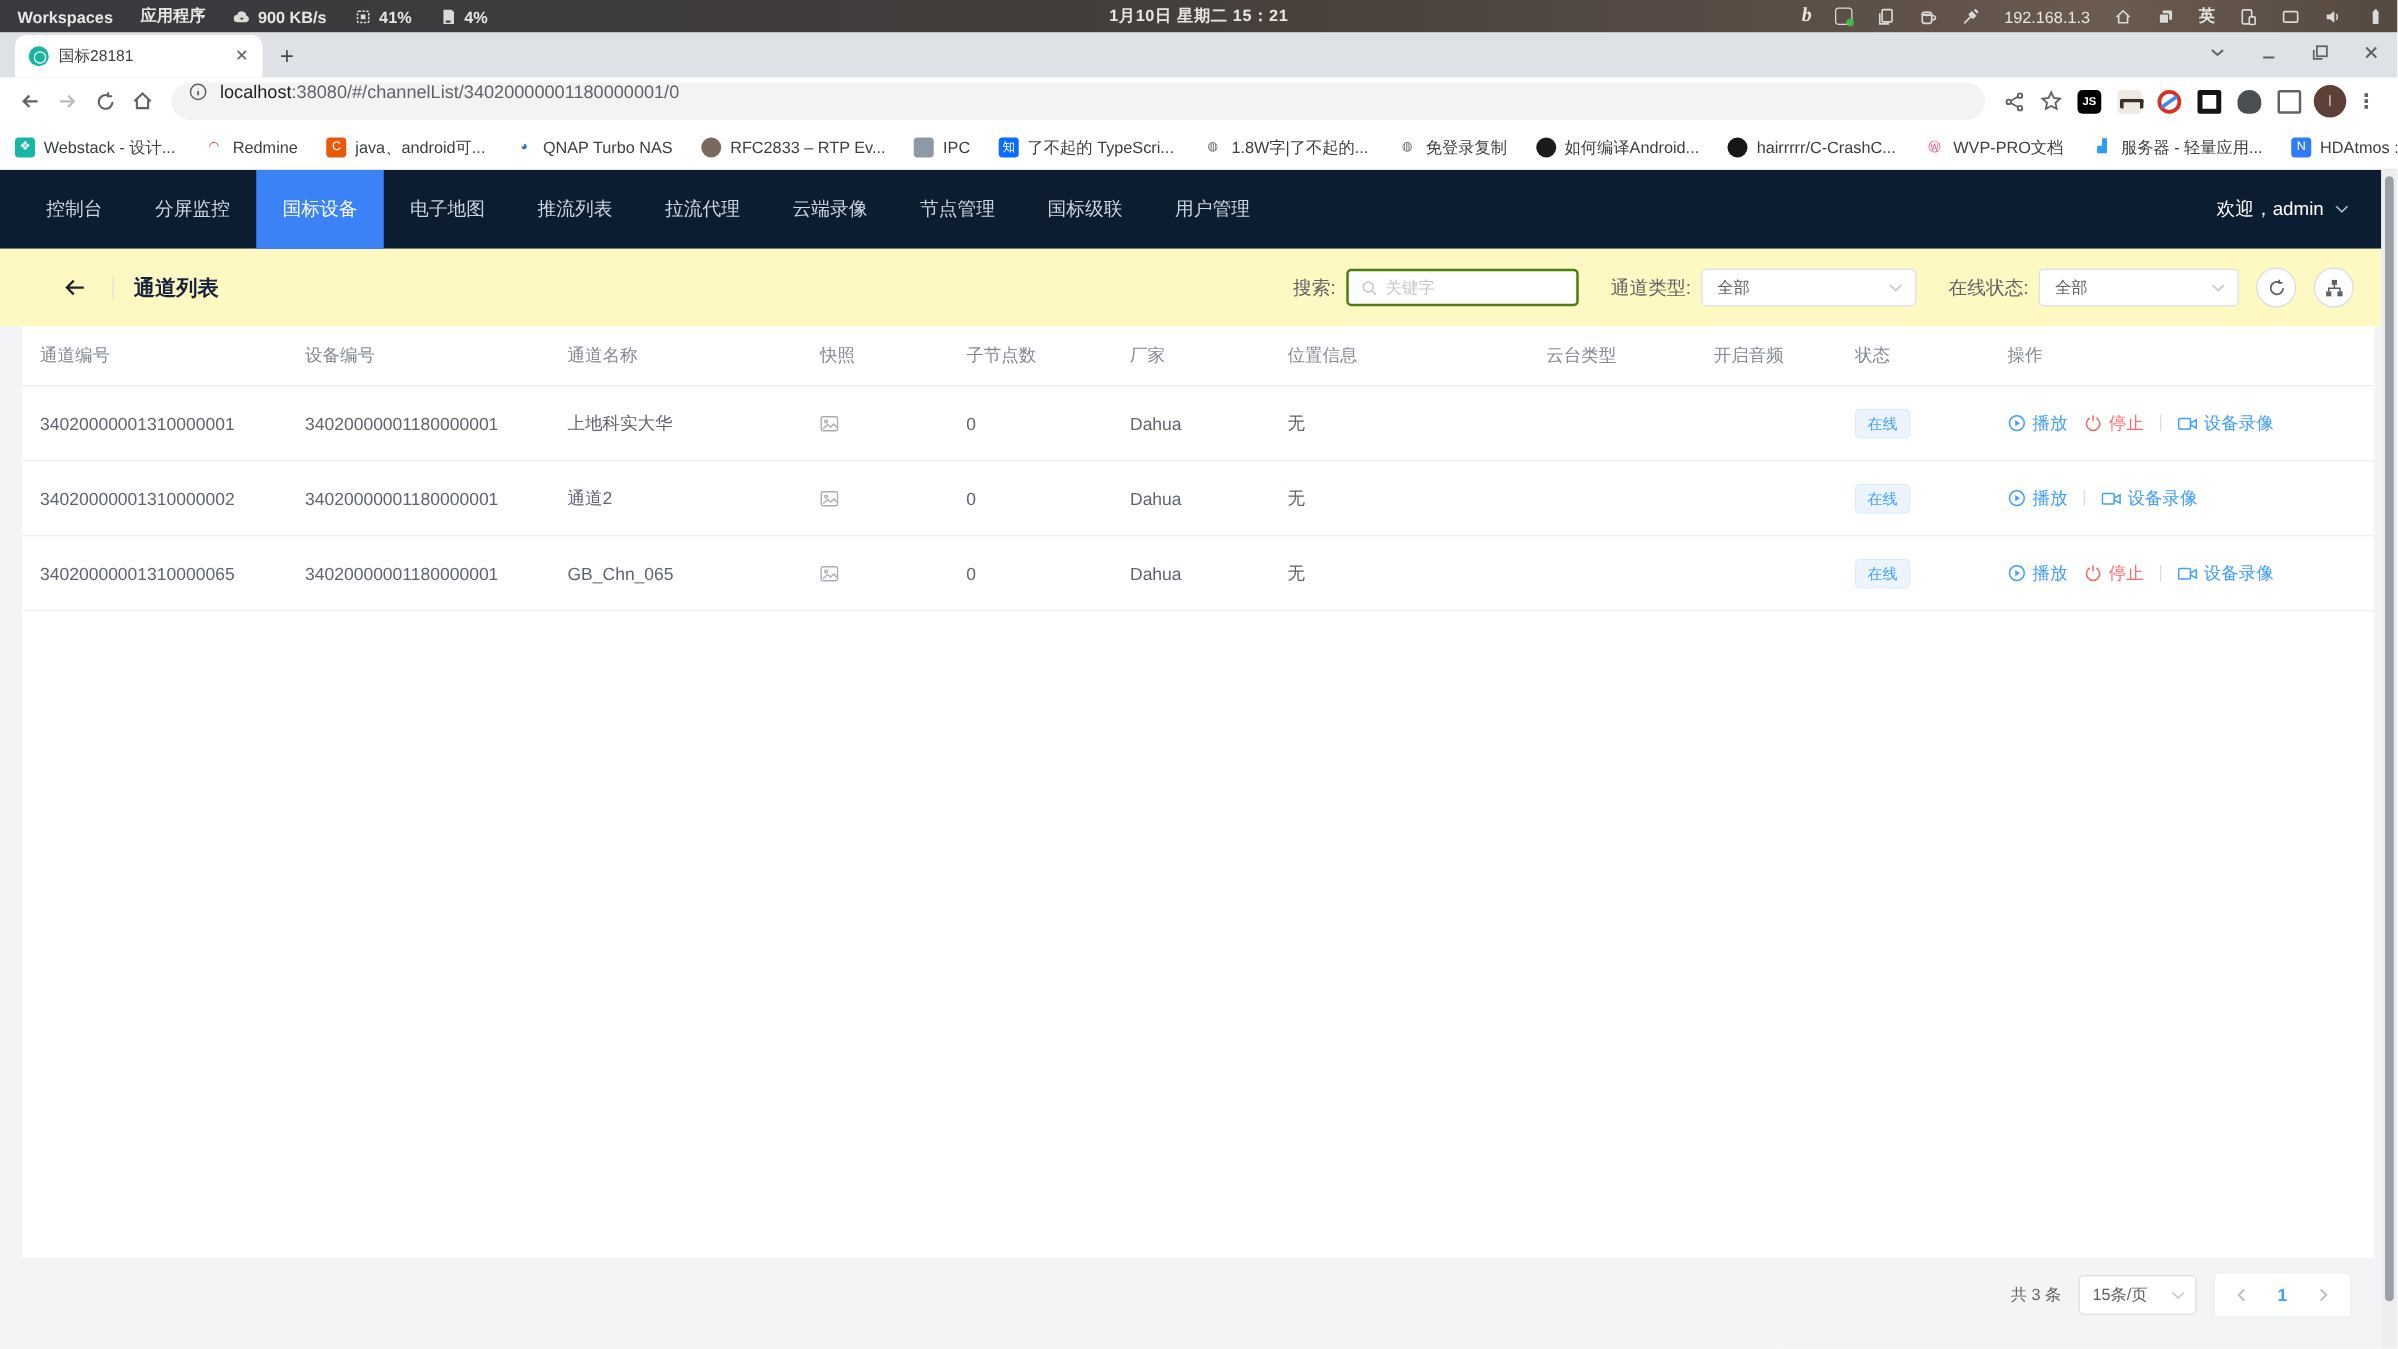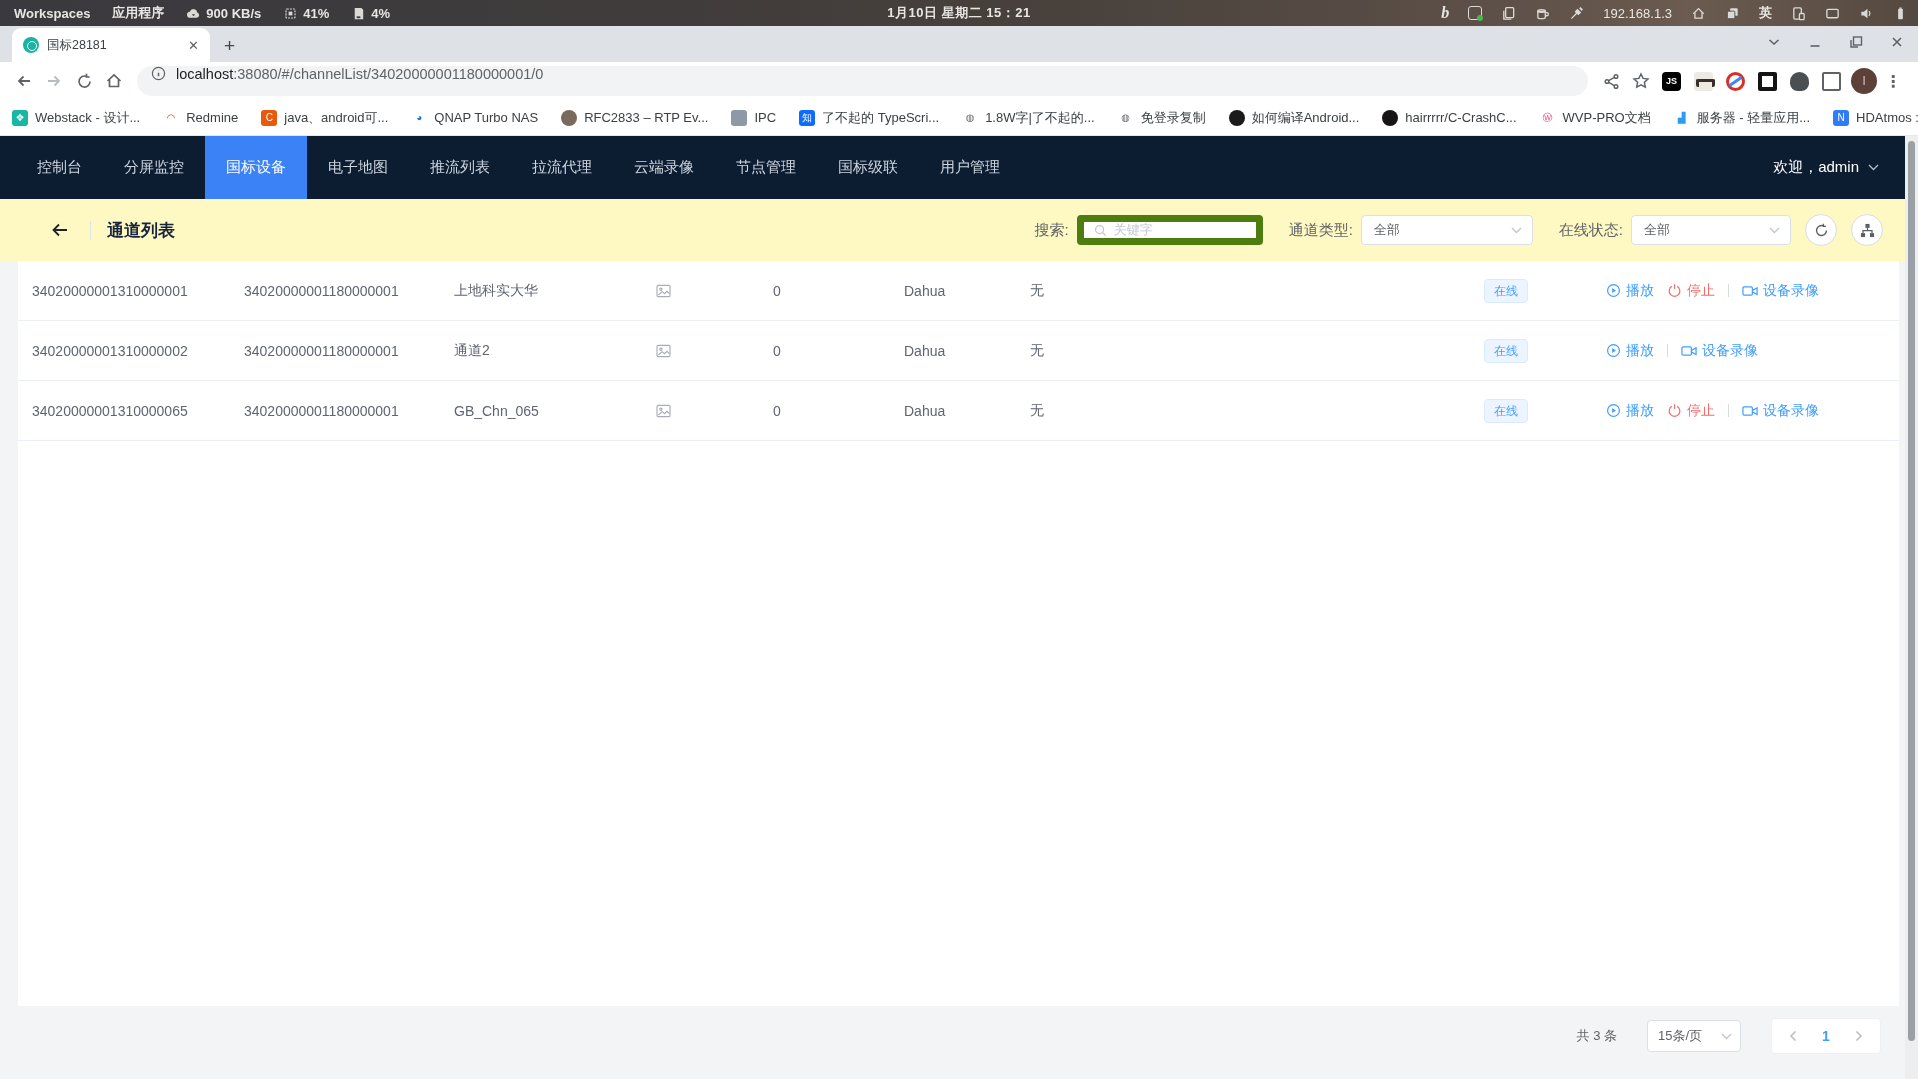--- a/index.html
+++ b/index.html
@@ -71,21 +71,21 @@
   .nav-caret { color:#aeb9c6; }
 
   
   .pagehead { height:62px; background:#fef9c3; display:flex; align-items:center; padding:0 22px 0 50px; }
   .back-btn { color:#1f2329; display:flex; align-items:center; }
   .ph-divider { width:1px; height:19px; background:#e0e3e8; margin:0 16px 0 20px; }
   .page-title { font-size:17px; font-weight:700; color:#17233d; }
   .ph-tools { margin-left:auto; display:flex; align-items:center; }
   .ph-label { font-size:15px; color:#606266; margin-right:8px; }
   .ph-gap { width:26px; }
-  .search-box { width:186px; height:30px; border:7px solid #4d7c0f; border-radius:4px; background:#fff; display:flex; align-items:center; gap:7px; padding:0 10px; }
+  .search-box { width:186px; height:30px; border:2px solid #4d7c0f; border-radius:4px; background:#fff; display:flex; align-items:center; gap:7px; padding:0 10px; }
   .placeholder { font-size:13px; color:#c3c7cf; }
   .sel-box { height:30px; border:1px solid #dcdfe6; border-radius:4px; background:#fff; display:flex; align-items:center; justify-content:space-between; padding:0 10px 0 12px; }
   .sel-box .val { font-size:13px; color:#606266; }
   .w170 { width:172px; } .w160 { width:160px; }
   .circle-btn { width:32px; height:32px; border-radius:50%; border:1px solid #d9dce2; background:#fff; display:flex; align-items:center; justify-content:center; color:#5a5e66; margin-left:14px; }
 
   
   .content { padding:0 6px 0 18px; }
   .card { background:#fff; height:745px; overflow:hidden; }
   .grid { display:grid; grid-template-columns:212px 210px 202px 117px 131px 126px 207px 134px 113px 122px minmax(0,1fr); align-items:center; }
@@ -96,21 +96,21 @@
   .switch { width:38px; height:19px; border-radius:10px; background:#dbe0e6; position:relative; }
   .switch::after { content:''; position:absolute; left:2px; top:2px; width:15px; height:15px; border-radius:50%; background:#fff; box-shadow:0 1px 2px rgba(0,0,0,.25); }
   .badge { display:inline-block; height:24px; line-height:22px; padding:0 9px; font-size:12px; color:#409eff; background:#ecf5ff; border:1px solid #d9ecff; border-radius:4px; }
   .actions { display:flex; align-items:center; gap:13px; }
   .act { display:flex; align-items:center; gap:5px; cursor:pointer; }
   .act-play, .act-record { color:#409eff; }
   .act-stop { color:#f56c6c; }
   .act-div { width:1px; height:13px; background:#d8dce2; }
 
   
-  .pager-row { height:60px; display:flex; align-items:center; justify-content:flex-end; gap:30px; padding-right:24px; font-size:13px; color:#606266; }
+  .pager-row { height:60px; display:flex; align-items:center; justify-content:flex-end; gap:14px; padding-right:24px; font-size:13px; color:#606266; }
   .size-sel { width:94px; height:32px; background:#fff; border:1px solid #dcdfe6; border-radius:4px; display:flex; align-items:center; justify-content:space-between; padding:0 8px 0 10px; }
   .pager-box { width:110px; height:36px; background:#fff; border:1px solid #eef0f3; border-radius:4px; display:flex; align-items:center; justify-content:center; gap:24px; }
   .pg-arrow { color:#b9bfc9; display:flex; }
   .pg-cur { color:#409eff; font-size:14px; font-weight:700; }
 </style>
 </head>
 <body>
 
 <div class="sysbar">
   <div class="sys-left">
@@ -389,20 +389,33 @@
             <rect x="1" y="10.8" width="4.4" height="4.2" fill="currentColor"></rect>
             <rect x="10.6" y="10.8" width="4.4" height="4.2" fill="currentColor"></rect>
             <path d="M8 5.2v3M3.2 10.8V8.2h9.6v2.6" fill="none" stroke="currentColor" stroke-width="1.3"></path>
           </svg>
       </span>
     </div>
   </div>
 
   <div class="content">
     <div class="card">
+      <div class="grid thead" id="tableHead">
+          <div>通道编号</div>
+          <div>设备编号</div>
+          <div>通道名称</div>
+          <div>快照</div>
+          <div>子节点数</div>
+          <div>厂家</div>
+          <div>位置信息</div>
+          <div>云台类型</div>
+          <div>开启音频</div>
+          <div>状态</div>
+          <div>操作</div>
+        </div>
       <div id="tableBody">
           <div class="grid tr">
             <div>34020000001310000001</div>
             <div>34020000001180000001</div>
             <div>上地科实大华</div>
             <div>
               <svg class="snap-ic" width="15" height="14" viewBox="0 0 16 15" fill="none" stroke="currentColor" stroke-width="1.2">
                 <rect x="1" y="1.5" width="14" height="12" rx="1.5"></rect>
                 <circle cx="5.2" cy="5.6" r="1.2"></circle>
                 <path d="M2.5 11.8l4-3.6 2.6 2.2 2.6-2.6 2.8 2.8"></path>

